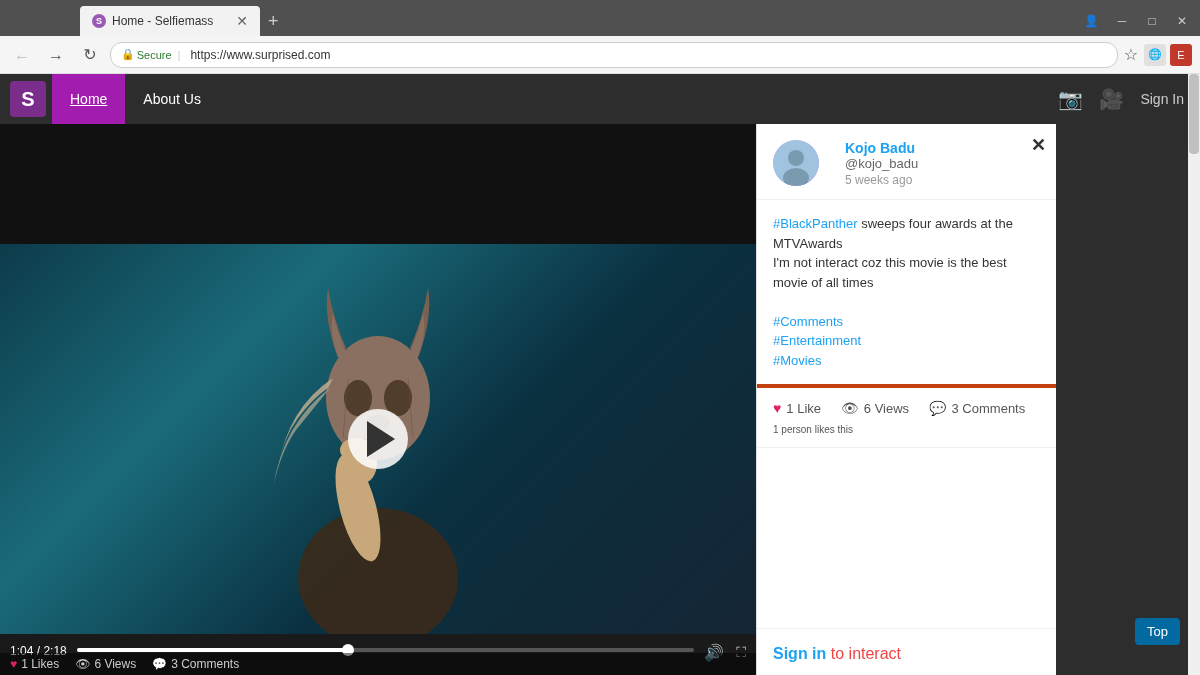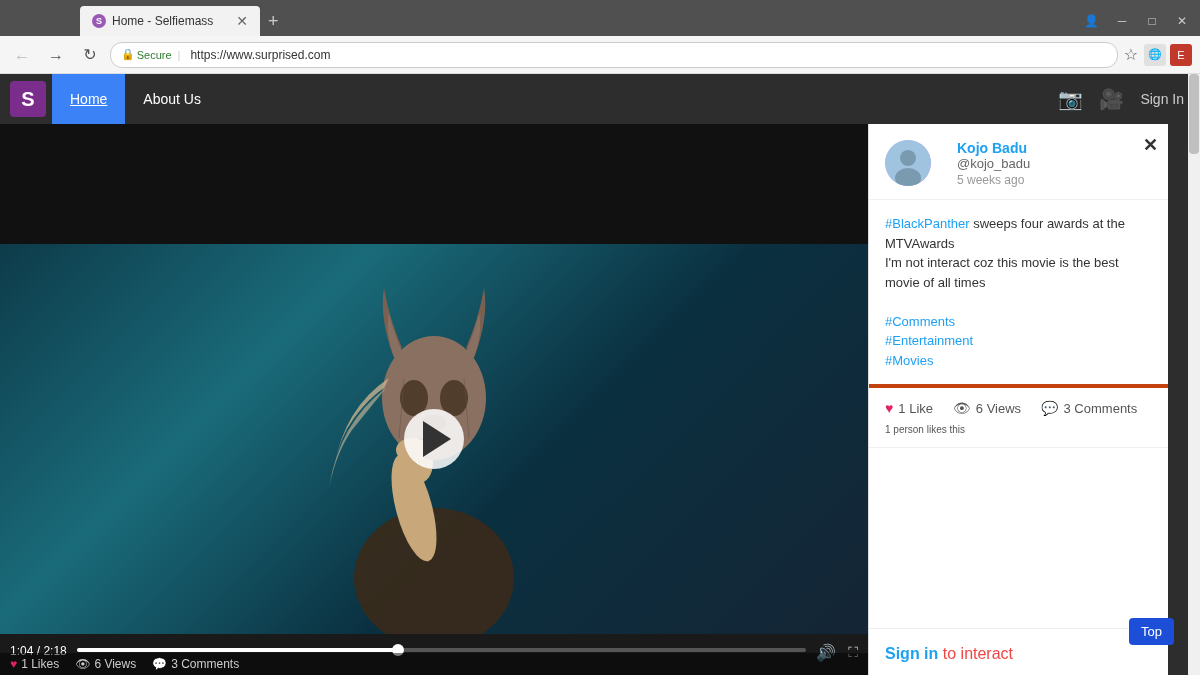--- a/index.html
+++ b/index.html
@@ -22,30 +22,30 @@
     .ext-icons { display: flex; gap: 4px; align-items: center; }
     .ext-icon { width: 22px; height: 22px; border-radius: 3px; background: #e0e0e0; display: flex; align-items: center; justify-content: center; font-size: 11px; cursor: pointer; }
 
     
     .website { background: #2d2d2d; width: 100%; height: 601px; position: relative; overflow: hidden; }
 
     
     .navbar { background: #2d2d2d; height: 50px; display: flex; align-items: center; padding: 0 0 0 10px; gap: 0; }
     .site-logo { width: 36px; height: 36px; background: #7b2d8b; border-radius: 4px; display: flex; align-items: center; justify-content: center; color: white; font-size: 20px; font-weight: bold; margin-right: 6px; }
     .nav-link { color: #fff; font-size: 14px; padding: 14px 18px; cursor: pointer; height: 50px; display: flex; align-items: center; }
-    .nav-link.active { background: #3b82f6; text-decoration: underline; }
+    .nav-link.active { background: #a21caf; text-decoration: underline; }
     .navbar-right { margin-left: auto; display: flex; align-items: center; gap: 16px; padding-right: 16px; }
     .navbar-icon { color: #ccc; font-size: 20px; cursor: pointer; }
     .signin-btn { color: #ccc; font-size: 14px; cursor: pointer; }
 
     
     .main-content { display: flex; height: 551px; }
 
     
-    .video-container { width: 868px; background: #000; position: relative; flex-shrink: 0; }
+    .video-container { width: 756px; background: #000; position: relative; flex-shrink: 0; }
     .video-top-black { width: 100%; height: 120px; background: #111; }
     .video-frame { width: 100%; height: 390px; position: relative; background: #1a1a2e; overflow: hidden; }
     
     .video-scene { width: 100%; height: 100%; background: linear-gradient(135deg, #0d3b4a 0%, #1a6b7a 30%, #0a3040 60%, #152535 100%); position: absolute; top: 0; left: 0; }
     .play-button { position: absolute; top: 50%; left: 50%; transform: translate(-50%, -50%); width: 60px; height: 60px; background: rgba(255,255,255,0.85); border-radius: 50%; display: flex; align-items: center; justify-content: center; cursor: pointer; }
     .play-icon { width: 0; height: 0; border-top: 18px solid transparent; border-bottom: 18px solid transparent; border-left: 28px solid #333; margin-left: 5px; }
 
     .video-controls { background: #1a1a1a; height: 41px; display: flex; flex-direction: column; justify-content: center; padding: 0 10px; }
     .time-display { color: #fff; font-size: 12px; margin-bottom: 4px; }
     .progress-container { position: relative; width: 100%; height: 4px; background: #555; border-radius: 2px; margin-bottom: 6px; }
@@ -76,21 +76,21 @@
     .eye-icon { color: #555; }
     .comment-icon { color: #555; }
     .likes-text { font-size: 10px; color: #555; }
 
     .signin-area { padding: 16px; background: white; }
     .signin-text { font-size: 16px; color: #ef4444; }
     .signin-link { color: #1da1f2; cursor: pointer; font-weight: bold; text-decoration: none; }
     .bvs-item { display: flex; align-items: center; gap: 4px; color: #ccc; font-size: 12px; }
 
     
-    .top-btn { position: fixed; bottom: 30px; right: 26px; background: #1d4ed8; color: white; border-radius: 4px; padding: 6px 12px; font-size: 13px; cursor: pointer; }
+    .top-btn { position: fixed; bottom: 30px; right: 20px; background: #0369a1; color: white; border-radius: 4px; padding: 6px 12px; font-size: 13px; cursor: pointer; }
 
     
     .scroll-indicator { position: absolute; right: 0; top: 0; width: 12px; height: 601px; background: #f0f0f0; }
     .scroll-thumb { position: absolute; right: 1px; top: 0; width: 10px; height: 80px; background: #c0c0c0; border-radius: 4px; }
   </style>
 </head>
 <body>
 
 <div>
 

